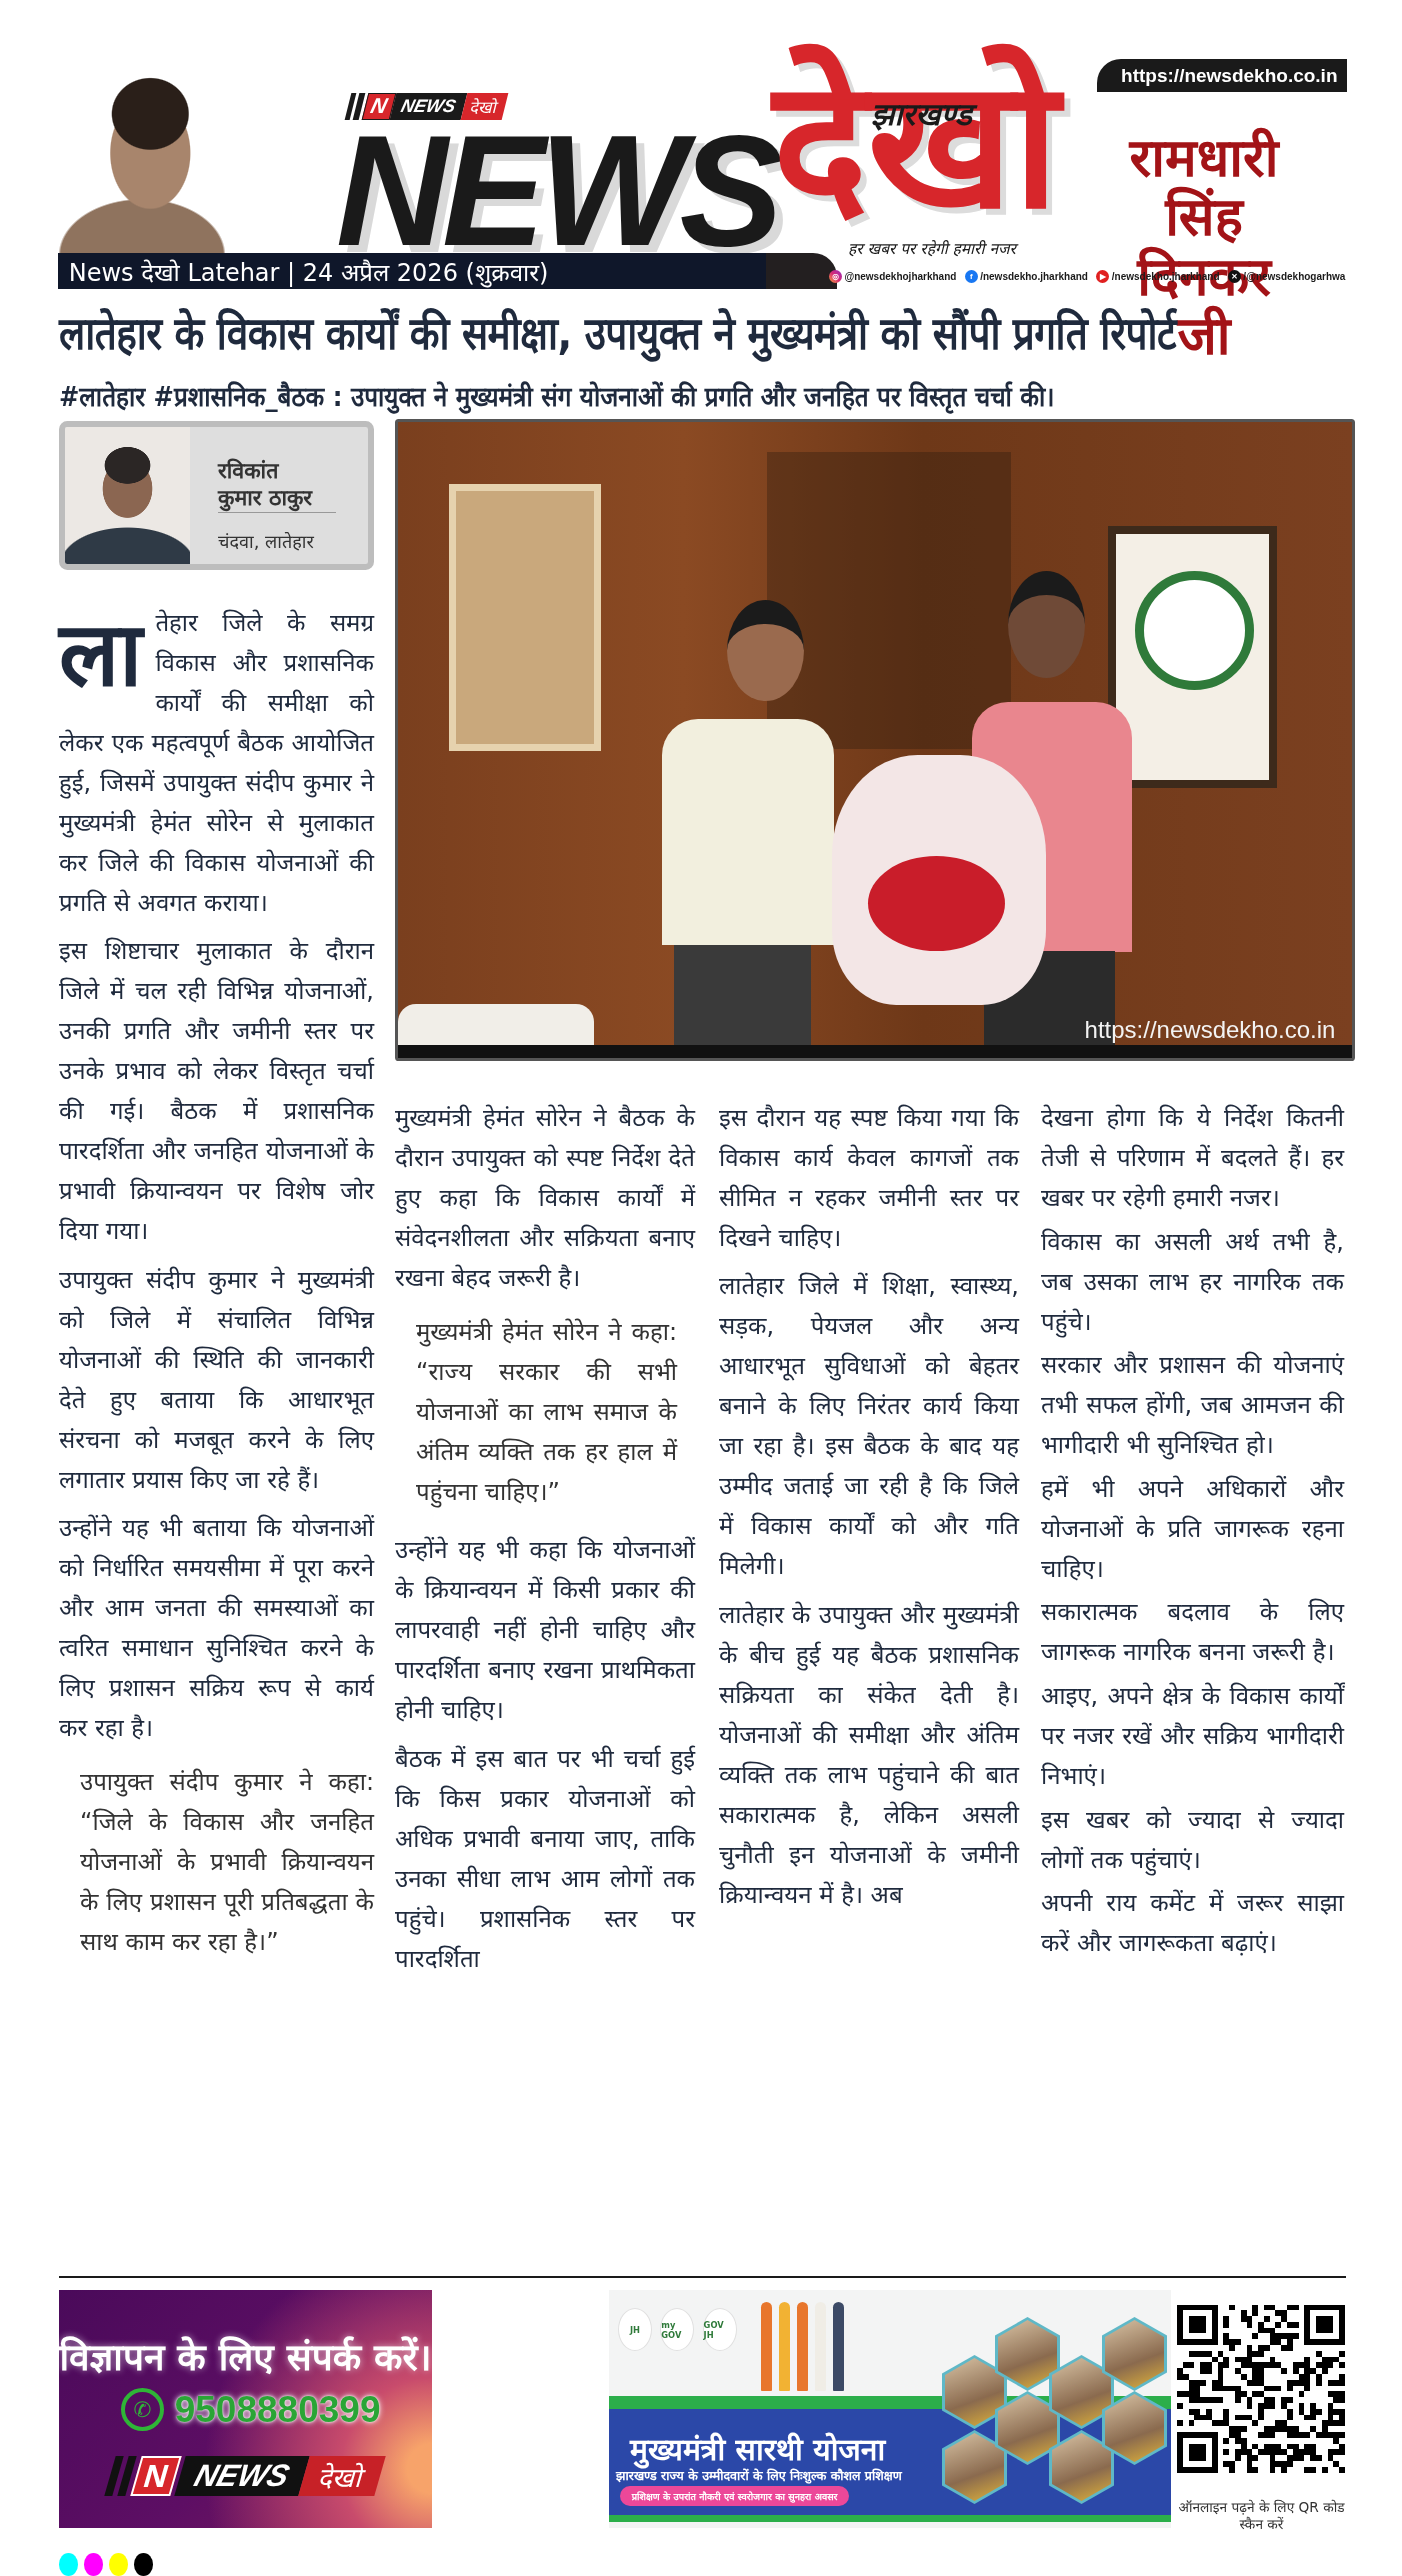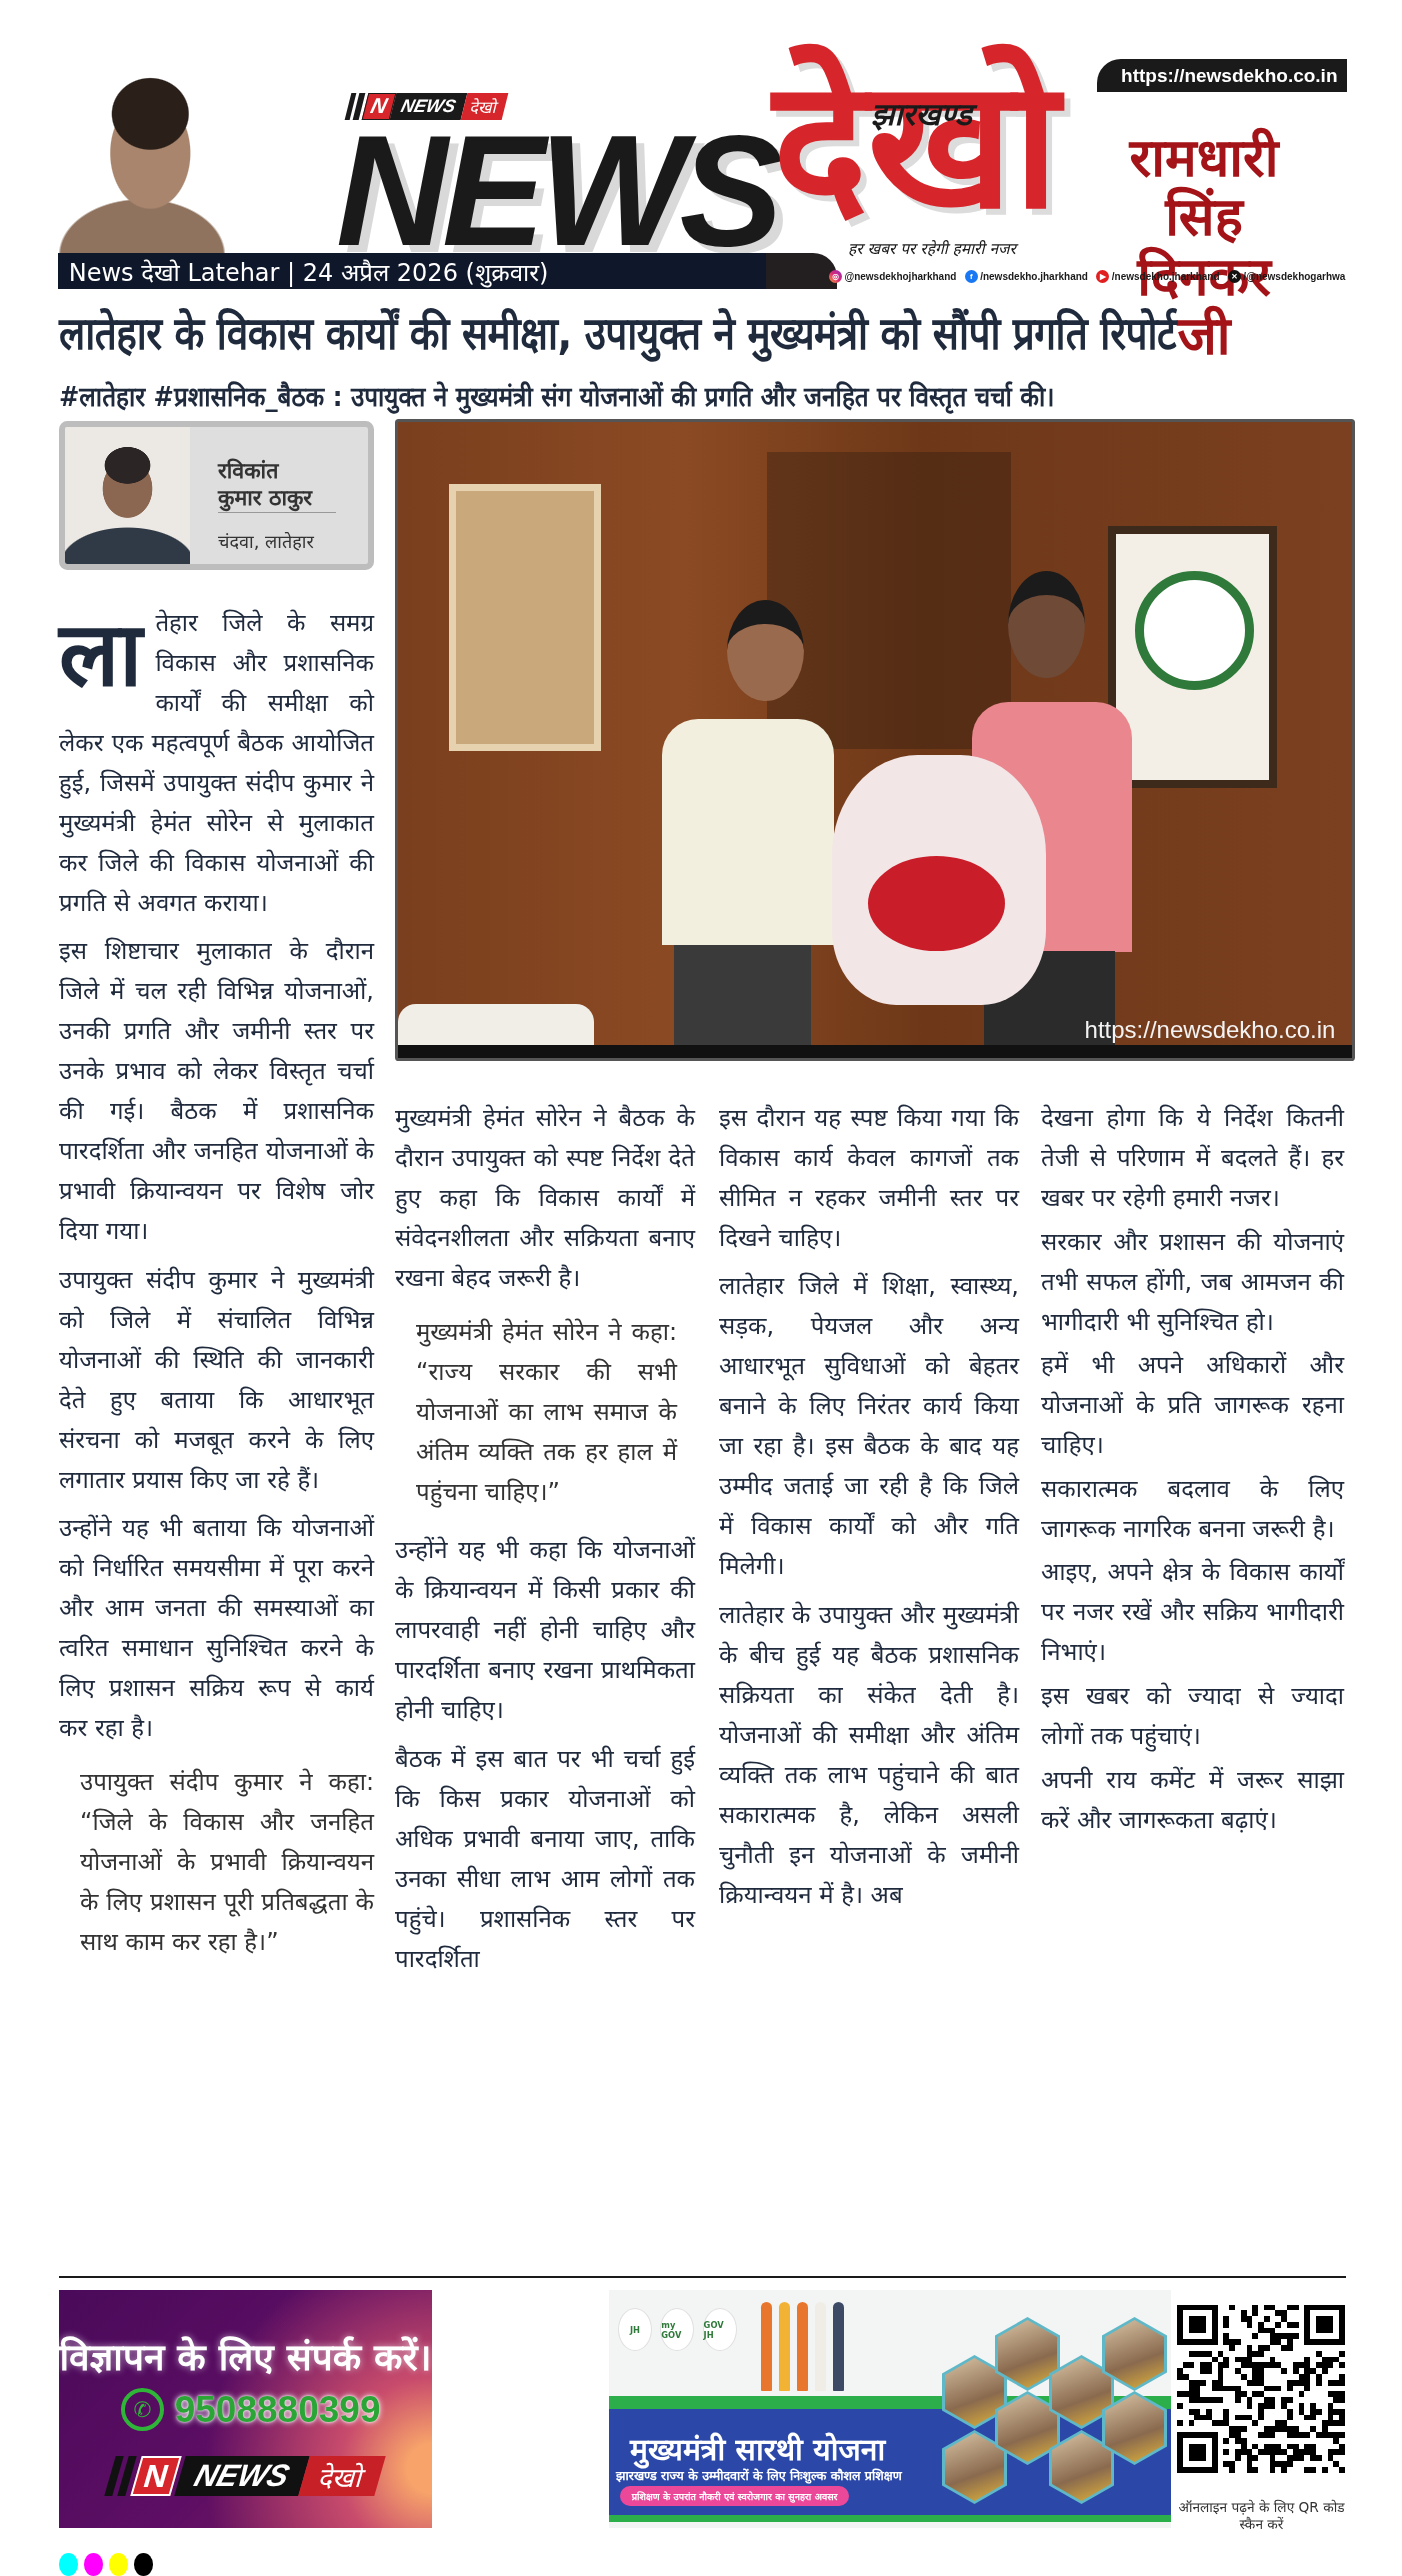--- a/index.html
+++ b/index.html
@@ -239,20 +239,21 @@
 </div>
 
 <div class="col col3">
   <p>इस दौरान यह स्पष्ट किया गया कि विकास कार्य केवल कागजों तक सीमित न रहकर जमीनी स्तर पर दिखने चाहिए।</p>
   <p>लातेहार जिले में शिक्षा, स्वास्थ्य, सड़क, पेयजल और अन्य आधारभूत सुविधाओं को बेहतर बनाने के लिए निरंतर कार्य किया जा रहा है। इस बैठक के बाद यह उम्मीद जताई जा रही है कि जिले में विकास कार्यों को और गति मिलेगी।</p>
   <p>लातेहार के उपायुक्त और मुख्यमंत्री के बीच हुई यह बैठक प्रशासनिक सक्रियता का संकेत देती है। योजनाओं की समीक्षा और अंतिम व्यक्ति तक लाभ पहुंचाने की बात सकारात्मक है, लेकिन असली चुनौती इन योजनाओं के जमीनी क्रियान्वयन में है। अब</p>
 </div>
 
 <div class="col col4">
   <p>देखना होगा कि ये निर्देश कितनी तेजी से परिणाम में बदलते हैं। हर खबर पर रहेगी हमारी नजर।</p>
+  <p>विकास का असली अर्थ तभी है, जब उसका लाभ हर नागरिक तक पहुंचे।</p>
   <p>सरकार और प्रशासन की योजनाएं तभी सफल होंगी, जब आमजन की भागीदारी भी सुनिश्चित हो।</p>
   <p>हमें भी अपने अधिकारों और योजनाओं के प्रति जागरूक रहना चाहिए।</p>
   <p>सकारात्मक बदलाव के लिए जागरूक नागरिक बनना जरूरी है।</p>
   <p>आइए, अपने क्षेत्र के विकास कार्यों पर नजर रखें और सक्रिय भागीदारी निभाएं।</p>
   <p>इस खबर को ज्यादा से ज्यादा लोगों तक पहुंचाएं।</p>
   <p>अपनी राय कमेंट में जरूर साझा करें और जागरूकता बढ़ाएं।</p>
 </div>
 
 <div class="footer-rule"></div>
 

